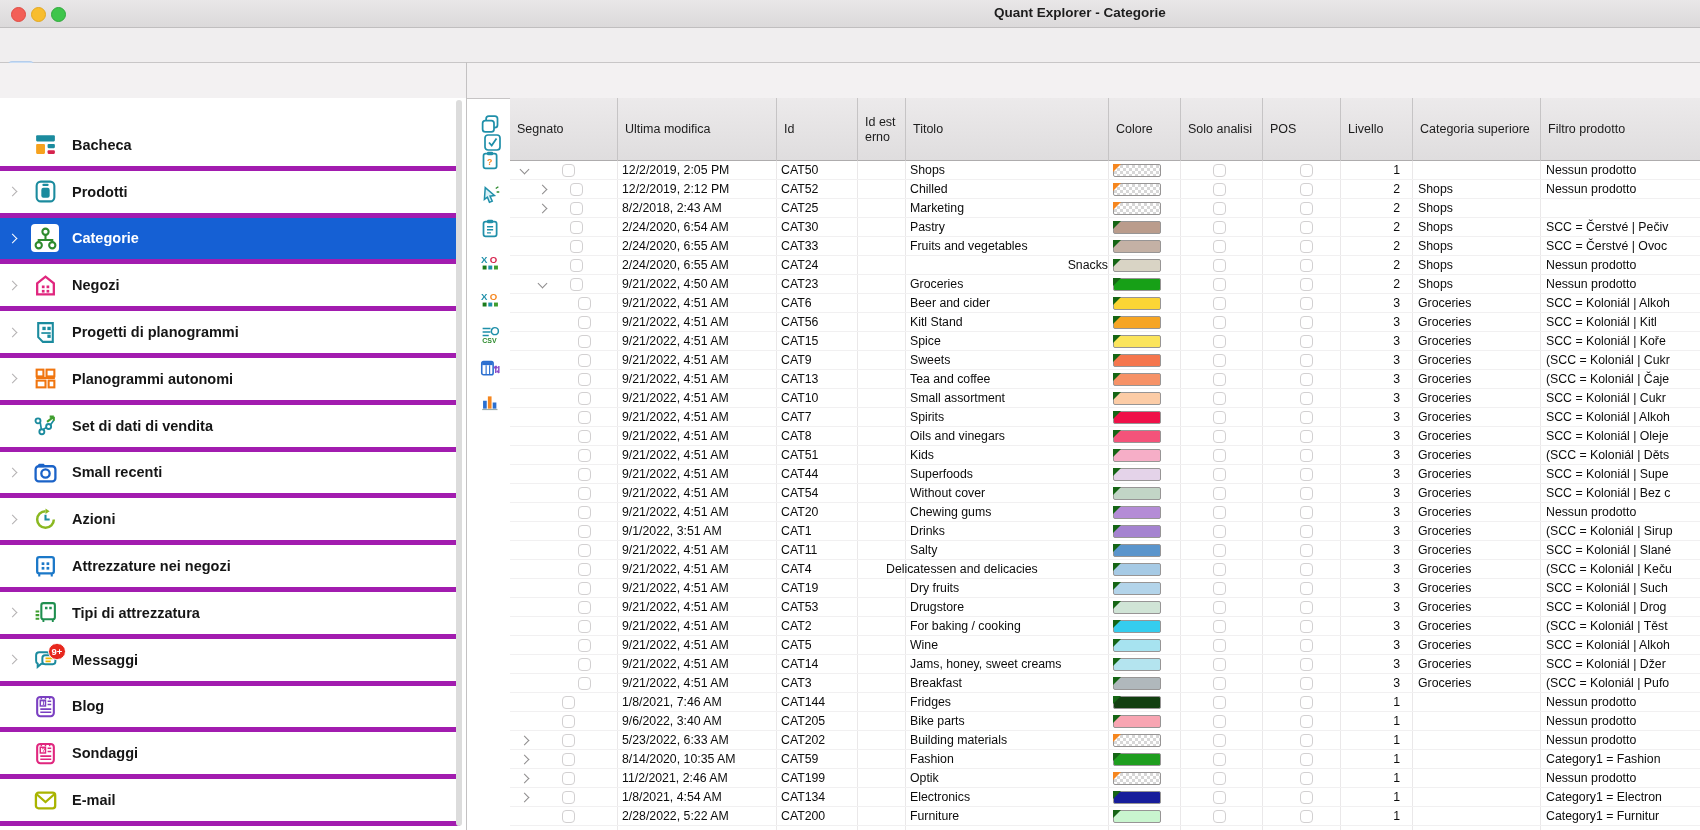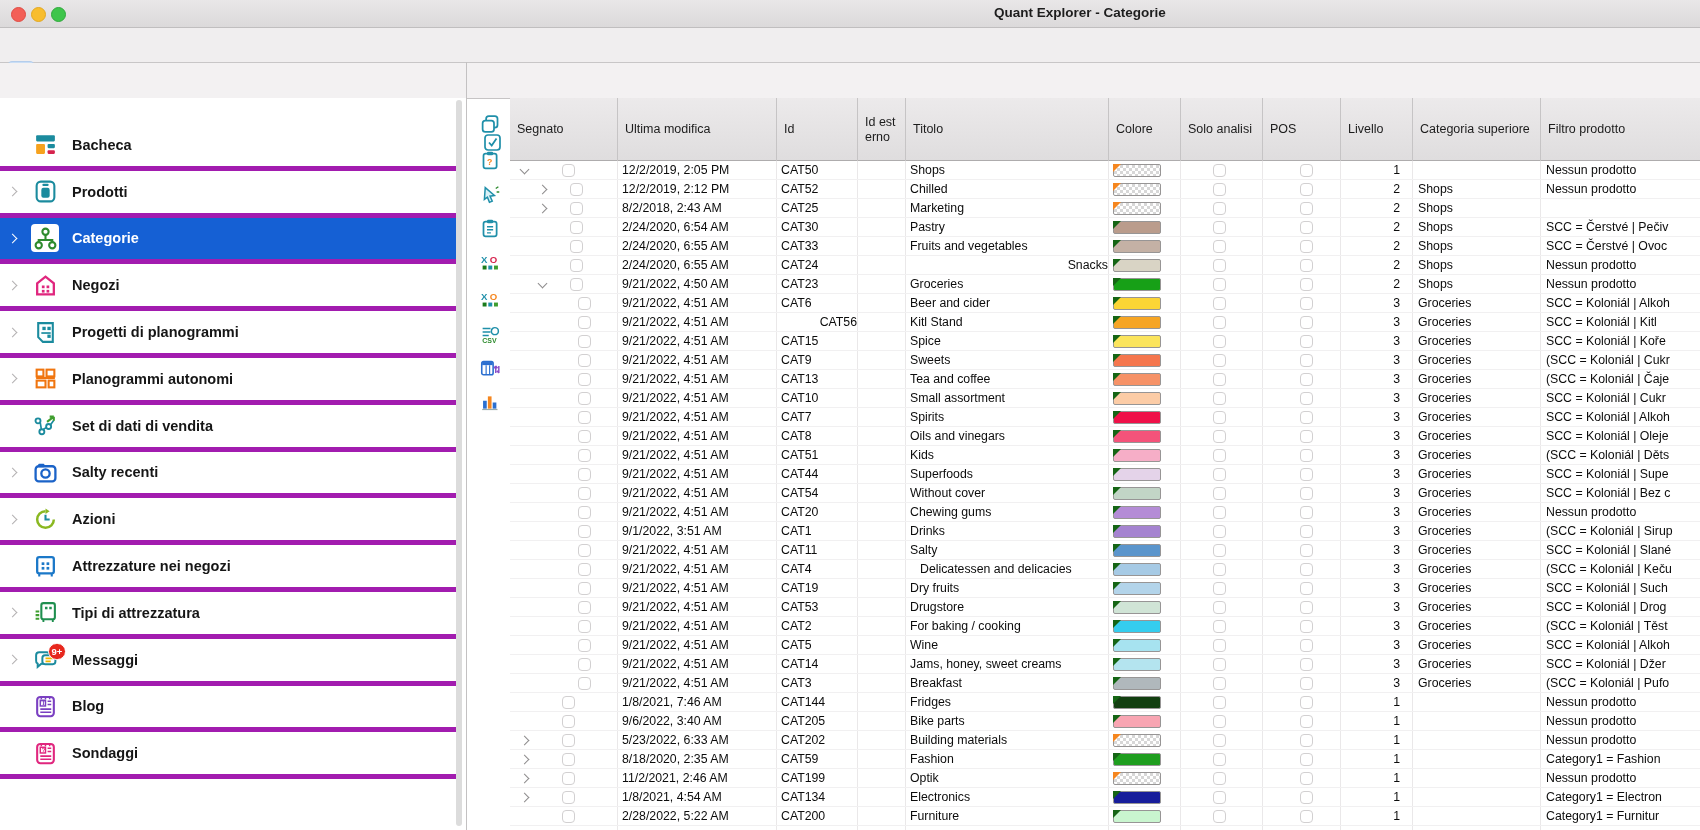--- a/index.html
+++ b/index.html
@@ -294,21 +294,21 @@
     </div>
     <div class="sb-item" style="top: 353.6px;">
       <span class="sb-chev"></span>
       <span class="sb-tile">
         <svg width="25" height="25" viewBox="0 0 24 24" fill="none">
           <rect x="2.5" y="6" width="19" height="14.5" rx="3" stroke="#1b63c8" stroke-width="2.2"></rect>
           <rect x="5" y="3.5" width="6" height="3.5" rx="1" fill="#1b63c8"></rect>
           <circle cx="12" cy="13" r="4" stroke="#1b63c8" stroke-width="2.2"></circle>
         </svg>
       </span>
-      <span class="sb-label">Salty recenti</span>
+      <span class="sb-label">Small recenti</span>
     </div>
     <div class="sb-item" style="top: 447.2px;">
       <span class="sb-tile">
         <svg width="25" height="25" viewBox="0 0 24 24" fill="none">
           <rect x="4" y="3" width="16" height="15.5" rx="2" stroke="#1b78c8" stroke-width="2.2"></rect>
           <rect x="8.3" y="8" width="2.6" height="2.6" fill="#1b78c8"></rect>
           <rect x="13" y="8" width="2.6" height="2.6" fill="#1b78c8"></rect>
           <rect x="8.3" y="12.4" width="2.6" height="2.6" fill="#1b78c8"></rect>
           <rect x="13" y="12.4" width="2.6" height="2.6" fill="#1b78c8"></rect>
           <path d="M6 18.5 V21.5 M18 18.5 V21.5" stroke="#1b78c8" stroke-width="2"></path>
@@ -372,20 +372,29 @@
           <rect x="4" y="2.8" width="16" height="18.5" rx="3" stroke="#e0267e" stroke-width="2"></rect>
           <rect x="7" y="6" width="5" height="5.5" stroke="#e0267e" stroke-width="1.4"></rect>
           <text x="8.2" y="10.4" font-size="6" font-weight="bold" fill="#e0267e" font-family="Liberation Sans,sans-serif">?</text>
           <path d="M14 7 H17.5 M14 10 H17.5 M7 14.5 H17.5 M7 17.5 H17.5" stroke="#e0267e" stroke-width="1.5"></path>
           <circle cx="8" cy="4.3" r=".8" fill="#e0267e"></circle>
           <circle cx="12" cy="4.3" r=".8" fill="#e0267e"></circle>
           <circle cx="16" cy="4.3" r=".8" fill="#e0267e"></circle>
         </svg>
       </span>
       <span class="sb-label">Sondaggi</span>
+    </div>
+    <div class="sb-item" style="top: 681.2px;">
+      <span class="sb-tile">
+        <svg width="25" height="25" viewBox="0 0 24 24" fill="none">
+          <rect x="2.8" y="4.5" width="18.5" height="15" rx="2.5" stroke="#a9b400" stroke-width="2.2"></rect>
+          <path d="M3.5 6 L12 13.5 L20.5 6" stroke="#a9b400" stroke-width="2.2"></path>
+        </svg>
+      </span>
+      <span class="sb-label">E-mail</span>
     </div>
   </div>
 <div class="abs" id="sb-scroll"></div>
 <div class="abs" id="divider"></div>
 
 <div id="strip">
     <div class="abs strip-ic" style="top: 113px;">
       <svg width="21" height="21" viewBox="0 0 24 24" fill="none">
         <rect x="7" y="2.5" width="13" height="13" rx="3" stroke="#1f8fa9" stroke-width="2"></rect>
         <rect x="3" y="7.5" width="13" height="13" rx="3" fill="#fff" stroke="#1f8fa9" stroke-width="2"></rect>
@@ -604,21 +613,21 @@
       <span class="sw" style="left: 603px; background: rgb(251, 213, 53); --corner: #156515;"></span>
       <span class="cb" style="left: 703px;"></span>
       <span class="cb" style="left: 790px;"></span>
       <div class="cell lvl" style="left: 830px; width: 60px;">3</div>
       <div class="cell" style="left: 908px; width: 118px;">Groceries</div>
       <div class="cell" style="left: 1036px; width: 154px;">SCC = Koloniál | Alkoh</div>
     </div>
     <div class="trow" style="top: 152px;">
       <span class="cb" style="left: 68px;"></span>
       <div class="cell" style="left: 112px; width: 154px;">9/21/2022, 4:51 AM</div>
-      <div class="cell" style="left: 271px; width: 76px; text-align: right;">CAT56</div>
+      <div class="cell" style="left: 271px; width: 76px;">CAT56</div>
       <div class="cell" style="left: 350px; width: 44px;"></div>
       <div class="cell" style="left: 400px; width: 198px;">Kitl Stand</div>
       <span class="sw" style="left: 603px; background: rgb(246, 165, 36); --corner: #156515;"></span>
       <span class="cb" style="left: 703px;"></span>
       <span class="cb" style="left: 790px;"></span>
       <div class="cell lvl" style="left: 830px; width: 60px;">3</div>
       <div class="cell" style="left: 908px; width: 118px;">Groceries</div>
       <div class="cell" style="left: 1036px; width: 154px;">SCC = Koloniál | Kitl</div>
     </div>
     <div class="trow" style="top: 171px;">
@@ -775,21 +784,21 @@
       <span class="cb" style="left: 790px;"></span>
       <div class="cell lvl" style="left: 830px; width: 60px;">3</div>
       <div class="cell" style="left: 908px; width: 118px;">Groceries</div>
       <div class="cell" style="left: 1036px; width: 154px;">SCC = Koloniál | Slané</div>
     </div>
     <div class="trow" style="top: 399px;">
       <span class="cb" style="left: 68px;"></span>
       <div class="cell" style="left: 112px; width: 154px;">9/21/2022, 4:51 AM</div>
       <div class="cell" style="left: 271px; width: 76px;">CAT4</div>
       <div class="cell" style="left: 350px; width: 44px;"></div>
-      <div class="cell" style="left: 376px; width: 198px; margin-left: 34px;">Delicatessen and delicacies</div>
+      <div class="cell" style="left: 376px; width: 198px;">Delicatessen and delicacies</div>
       <span class="sw" style="left: 603px; background: rgb(166, 202, 229); --corner: #156515;"></span>
       <span class="cb" style="left: 703px;"></span>
       <span class="cb" style="left: 790px;"></span>
       <div class="cell lvl" style="left: 830px; width: 60px;">3</div>
       <div class="cell" style="left: 908px; width: 118px;">Groceries</div>
       <div class="cell" style="left: 1036px; width: 154px;">(SCC = Koloniál | Keču</div>
     </div>
     <div class="trow" style="top: 418px;">
       <span class="cb" style="left: 68px;"></span>
       <div class="cell" style="left: 112px; width: 154px;">9/21/2022, 4:51 AM</div>
@@ -904,21 +913,21 @@
       <span class="sw hatch" style="left: 603px; --corner: #f5861f;"></span>
       <span class="cb" style="left: 703px;"></span>
       <span class="cb" style="left: 790px;"></span>
       <div class="cell lvl" style="left: 830px; width: 60px;">1</div>
       <div class="cell" style="left: 908px; width: 118px;"></div>
       <div class="cell" style="left: 1036px; width: 154px;">Nessun prodotto</div>
     </div>
     <div class="trow" style="top: 589px;">
       <span class="exp right" style="left: 11px;"></span>
       <span class="cb" style="left: 52px;"></span>
-      <div class="cell" style="left: 112px; width: 154px;">8/18/2020, 2:35 AM</div>
+      <div class="cell" style="left: 112px; width: 154px;">8/14/2020, 10:35 AM</div>
       <div class="cell" style="left: 271px; width: 76px;">CAT59</div>
       <div class="cell" style="left: 350px; width: 44px;"></div>
       <div class="cell" style="left: 400px; width: 198px;">Fashion</div>
       <span class="sw" style="left: 603px; background: rgb(31, 158, 31); --corner: #156515;"></span>
       <span class="cb" style="left: 703px;"></span>
       <span class="cb" style="left: 790px;"></span>
       <div class="cell lvl" style="left: 830px; width: 60px;">1</div>
       <div class="cell" style="left: 908px; width: 118px;"></div>
       <div class="cell" style="left: 1036px; width: 154px;">Category1  = Fashion</div>
     </div>

